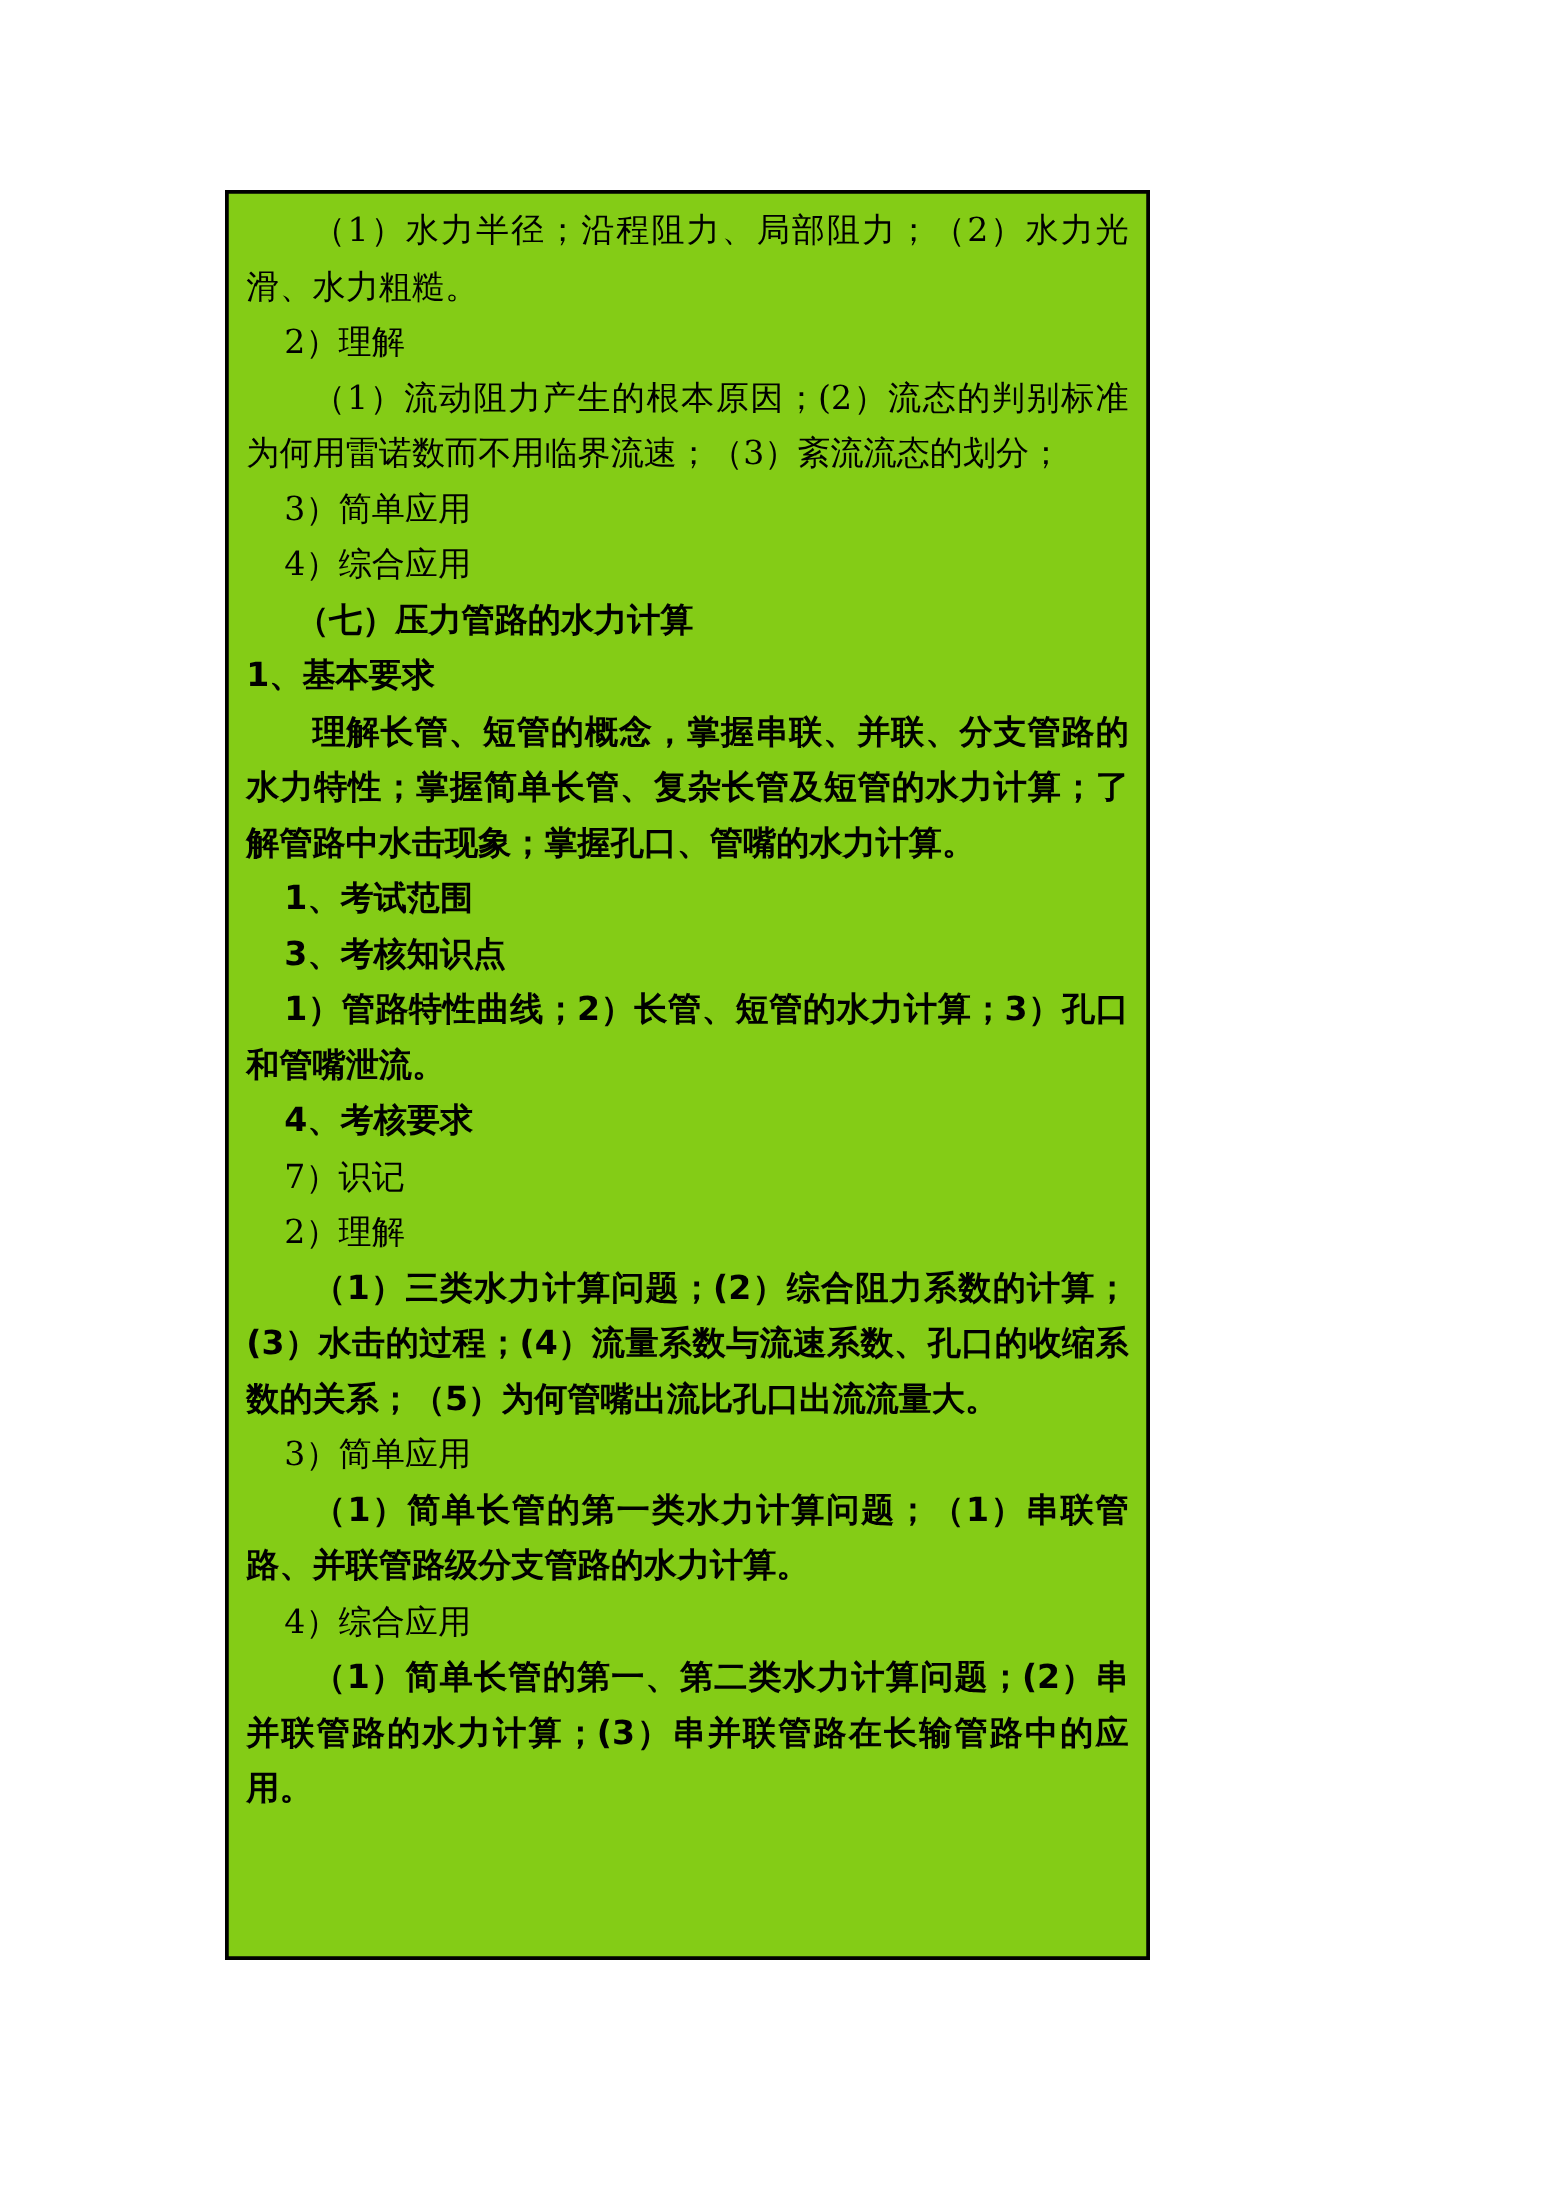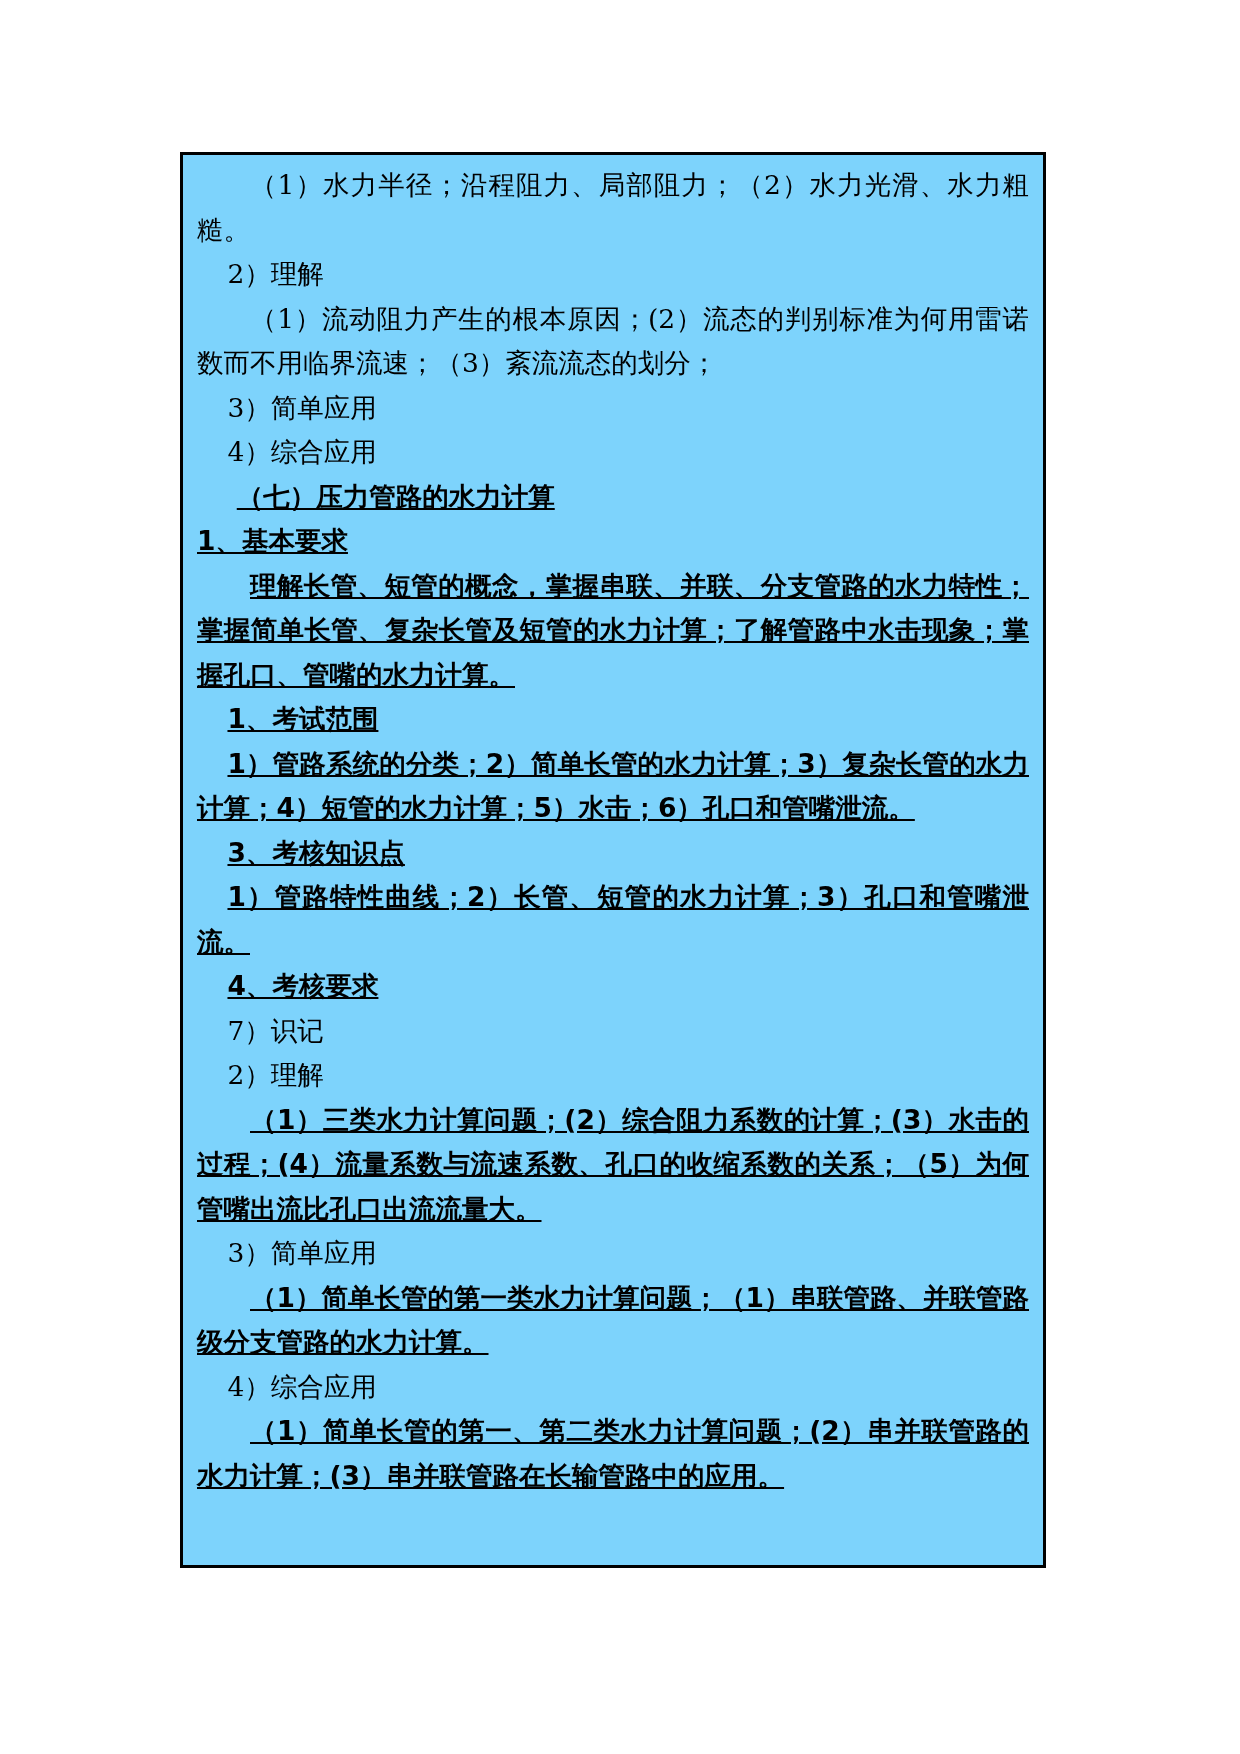--- a/index.html
+++ b/index.html
@@ -14,25 +14,25 @@
     font-family: "DejaVu Serif", "Liberation Serif", serif;
     color: #000000;
     overflow: hidden;
   }
 
   
   #doc-frame {
     position: absolute;
     left: 180px;
     top: 152px;
-    width: 866px;           
+    width: 740px;           
     height: 1416px;
     border: 3px solid #000000;
     box-sizing: border-box;
-    background: #7dd3fc;
+    background: #84cc16;
   }
 
   #doc-body {
     padding: 8px 14px 6px 14px;
   }
 
   
   p.line {
     margin: 0;
     padding: 0;
@@ -47,38 +47,36 @@
 
   
   p.ind2 { text-indent: 2em; }     
   p.ind1 { text-indent: 1.15em; }  
   p.ind15 { text-indent: 1.5em; }  
 
   
   p.bold {
     font-family: "DejaVu Sans", "Liberation Sans", sans-serif;
     font-weight: bold;
-    text-decoration: underline;
   }
 </style>
 </head>
 <body>
 
 <div id="doc-frame">
   <div id="doc-body">
     <p class="line ind2">（1）水力半径；沿程阻力、局部阻力；（2）水力光滑、水力粗糙。</p>
     <p class="line ind1">2）理解</p>
     <p class="line ind2">（1）流动阻力产生的根本原因；(2）流态的判别标准为何用雷诺数而不用临界流速；（3）紊流流态的划分；</p>
     <p class="line ind1">3）简单应用</p>
     <p class="line ind1">4）综合应用</p>
     <p class="line ind15 bold">（七）压力管路的水力计算</p>
     <p class="line bold">1、基本要求</p>
     <p class="line ind2 bold">理解长管、短管的概念，掌握串联、并联、分支管路的水力特性；掌握简单长管、复杂长管及短管的水力计算；了解管路中水击现象；掌握孔口、管嘴的水力计算。</p>
     <p class="line ind1 bold">1、考试范围</p>
-    <p class="line ind1 bold">1）管路系统的分类；2）简单长管的水力计算；3）复杂长管的水力计算；4）短管的水力计算；5）水击；6）孔口和管嘴泄流。</p>
     <p class="line ind1 bold">3、考核知识点</p>
     <p class="line ind1 bold">1）管路特性曲线；2）长管、短管的水力计算；3）孔口和管嘴泄流。</p>
     <p class="line ind1 bold">4、考核要求</p>
     <p class="line ind1">7）识记</p>
     <p class="line ind1">2）理解</p>
     <p class="line ind2 bold">（1）三类水力计算问题；(2）综合阻力系数的计算；(3）水击的过程；(4）流量系数与流速系数、孔口的收缩系数的关系；（5）为何管嘴出流比孔口出流流量大。</p>
     <p class="line ind1">3）简单应用</p>
     <p class="line ind2 bold">（1）简单长管的第一类水力计算问题；（1）串联管路、并联管路级分支管路的水力计算。</p>
     <p class="line ind1">4）综合应用</p>
     <p class="line ind2 bold">（1）简单长管的第一、第二类水力计算问题；(2）串并联管路的水力计算；(3）串并联管路在长输管路中的应用。</p>

